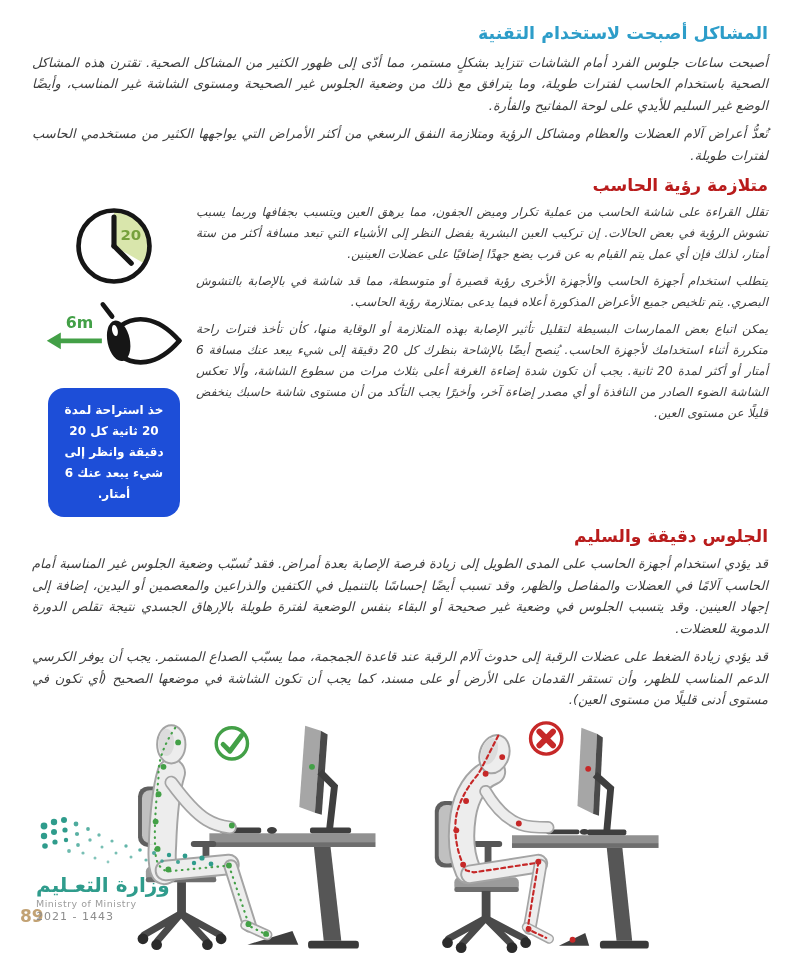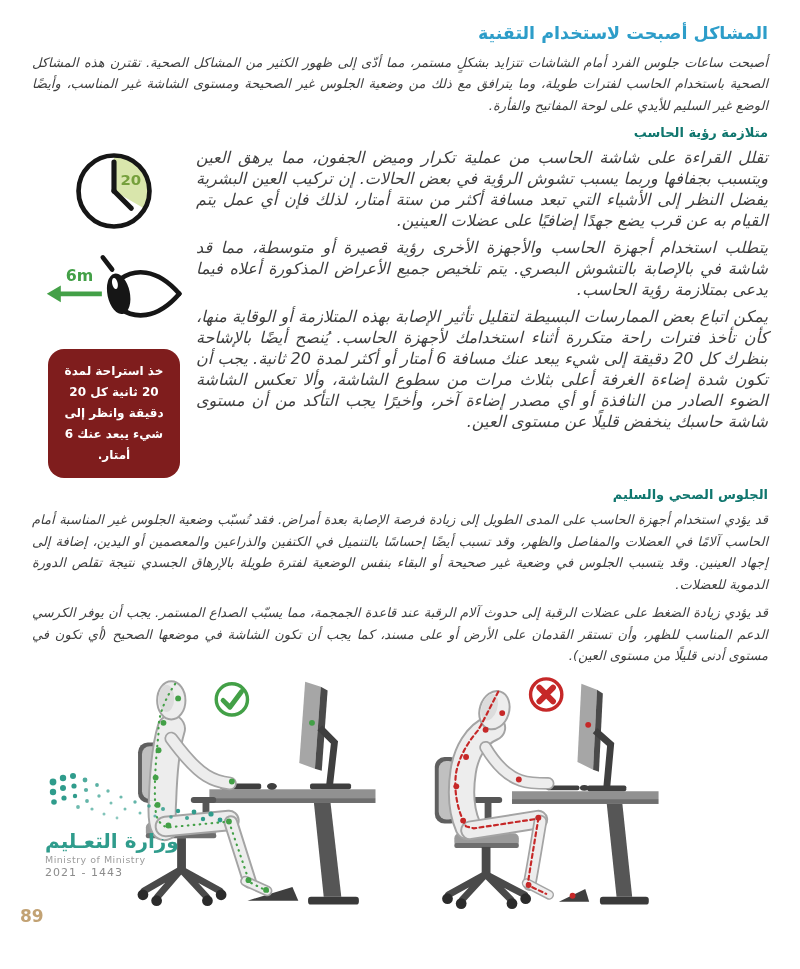--- a/index.html
+++ b/index.html
@@ -8,56 +8,57 @@
     font-family:"DejaVu Sans",sans-serif;position:relative;
   }
   .page{padding:22px 32px 0 32px;direction:rtl;}
   .title{
     color:#2d9dc9;font-size:17.5px;font-weight:bold;margin:0 0 7px 0;line-height:1.3;
   }
   .body-p{
     color:#3f3f3f;font-size:13px;line-height:21.5px;text-align:justify;margin:0 0 7px 0;font-style:italic;
   }
   .sec-h{
-    color:#0f766e;font-size:13px;font-weight:bold;margin:9px 0 7px 0;
+    color:#b91c1c;font-size:17px;font-weight:bold;margin:9px 0 7px 0;
   }
   .cvs-row{display:flex;align-items:flex-start;}
   .cvs-text{flex:1;}
-  .cvs-text .body-p{font-size:16px;line-height:21px;margin-bottom:6px;}
+  .cvs-text .body-p{font-size:12px;line-height:21px;margin-bottom:6px;}
   .cvs-icons{
     width:164px;flex:0 0 164px;display:flex;flex-direction:column;align-items:center;
-    gap:20px;padding-top:2px;
+    gap:12px;padding-top:2px;
   }
   .tip-badge{
-    background:#7f1d1d;color:#ffffff;border-radius:16px;width:112px;padding:12px 10px;
+    background:#1d4ed8;color:#ffffff;border-radius:16px;width:112px;padding:12px 10px;
     font-size:12px;font-weight:bold;text-align:center;line-height:1.75;
   }
   .figures{
     position:relative;direction:ltr;margin:4px 22px 0 22px;height:256px;
     display:flex;gap:6px;
   }
   .figures svg{flex:0 0 auto;}
   .ministry-logo{
-    position:absolute;left:23px;top:96px;width:190px;z-index:3;direction:ltr;text-align:left;
+    position:absolute;left:14px;top:96px;width:190px;z-index:3;direction:ltr;text-align:left;
   }
   .logo-ar{color:#2f9c8c;font-size:20px;font-weight:bold;direction:rtl;text-align:left;line-height:1.1;}
   .logo-en{color:#9d9d9d;font-size:9.5px;letter-spacing:.5px;margin-top:2px;}
   .logo-yr{color:#8c8c8c;font-size:11px;letter-spacing:1px;margin-top:1px;}
   .page-number{
     position:absolute;left:20px;top:906px;color:#c2a274;font-size:17px;font-weight:bold;
   }
 </style>
 </head>
 <body>
 
 <div class="page">
 
   <h1 class="title">المشاكل أصبحت لاستخدام التقنية</h1>
 
   <p class="body-p">أصبحت ساعات جلوس الفرد أمام الشاشات تتزايد بشكلٍ مستمر، مما أدّى إلى ظهور الكثير من المشاكل الصحية. تقترن هذه المشاكل الصحية باستخدام الحاسب لفترات طويلة، وما يترافق مع ذلك من وضعية الجلوس غير الصحيحة ومستوى الشاشة غير المناسب، وأيضًا الوضع غير السليم للأيدي على لوحة المفاتيح والفأرة.</p>
+  <p class="body-p">تُعدُّ أعراض آلام العضلات والعظام ومشاكل الرؤية ومتلازمة النفق الرسغي من أكثر الأمراض التي يواجهها الكثير من مستخدمي الحاسب لفترات طويلة.</p>
 
   <h2 class="sec-h">متلازمة رؤية الحاسب</h2>
 
   <div class="cvs-row">
     <div class="cvs-text">
       <p class="body-p">تقلل القراءة على شاشة الحاسب من عملية تكرار وميض الجفون، مما يرهق العين ويتسبب بجفافها وربما يسبب تشوش الرؤية في بعض الحالات. إن تركيب العين البشرية يفضل النظر إلى الأشياء التي تبعد مسافة أكثر من ستة أمتار، لذلك فإن أي عمل يتم القيام به عن قرب يضع جهدًا إضافيًا على عضلات العينين.</p>
       <p class="body-p">يتطلب استخدام أجهزة الحاسب والأجهزة الأخرى رؤية قصيرة أو متوسطة، مما قد شاشة في بالإصابة بالتشوش البصري. يتم تلخيص جميع الأعراض المذكورة أعلاه فيما يدعى بمتلازمة رؤية الحاسب.</p>
       <p class="body-p">يمكن اتباع بعض الممارسات البسيطة لتقليل تأثير الإصابة بهذه المتلازمة أو الوقاية منها، كأن تأخذ فترات راحة متكررة أثناء استخدامك لأجهزة الحاسب. يُنصح أيضًا بالإشاحة بنظرك كل 20 دقيقة إلى شيء يبعد عنك مسافة 6 أمتار أو أكثر لمدة 20 ثانية. يجب أن تكون شدة إضاءة الغرفة أعلى بثلاث مرات من سطوع الشاشة، وألا تعكس الشاشة الضوء الصادر من النافذة أو أي مصدر إضاءة آخر، وأخيرًا يجب التأكد من أن مستوى شاشة حاسبك ينخفض قليلًا عن مستوى العين.</p>
     </div>
 
@@ -83,21 +84,21 @@
           <ellipse cx="80" cy="43" rx="12" ry="22" fill="#161616" transform="rotate(-12 80 43)"></ellipse>
           <ellipse cx="76" cy="32" rx="3" ry="6" fill="#ffffff" transform="rotate(-12 76 32)"></ellipse>
           <path d="M73,17 L63,4" stroke="#161616" stroke-width="5" stroke-linecap="round"></path>
         </g>
       </svg>
 
       <div class="tip-badge">خذ استراحة لمدة 20 ثانية كل 20 دقيقة وانظر إلى شيء يبعد عنك 6 أمتار.</div>
     </div>
   </div>
 
-  <h2 class="sec-h">الجلوس الصحي والسليم</h2>
+  <h2 class="sec-h">الجلوس دقيقة والسليم</h2>
   <p class="body-p">قد يؤدي استخدام أجهزة الحاسب على المدى الطويل إلى زيادة فرصة الإصابة بعدة أمراض. فقد تُسبّب وضعية الجلوس غير المناسبة أمام الحاسب آلامًا في العضلات والمفاصل والظهر، وقد تسبب أيضًا إحساسًا بالتنميل في الكتفين والذراعين والمعصمين أو اليدين، إضافة إلى إجهاد العينين. وقد يتسبب الجلوس في وضعية غير صحيحة أو البقاء بنفس الوضعية لفترة طويلة بالإرهاق الجسدي نتيجة تقلص الدورة الدموية للعضلات.</p>
   <p class="body-p">قد يؤدي زيادة الضغط على عضلات الرقبة إلى حدوث آلام الرقبة عند قاعدة الجمجمة، مما يسبّب الصداع المستمر. يجب أن يوفر الكرسي الدعم المناسب للظهر، وأن تستقر القدمان على الأرض أو على مسند، كما يجب أن تكون الشاشة في موضعها الصحيح (أي تكون في مستوى أدنى قليلًا من مستوى العين).</p>
 </div>
 
 <div class="figures">
 
   <svg width="365" height="256" viewBox="0 0 360 262">
     <g>
       <rect x="185" y="118" width="170" height="9" fill="#919191"></rect>
       <rect x="185" y="127" width="170" height="5" fill="#6e6e6e"></rect>

